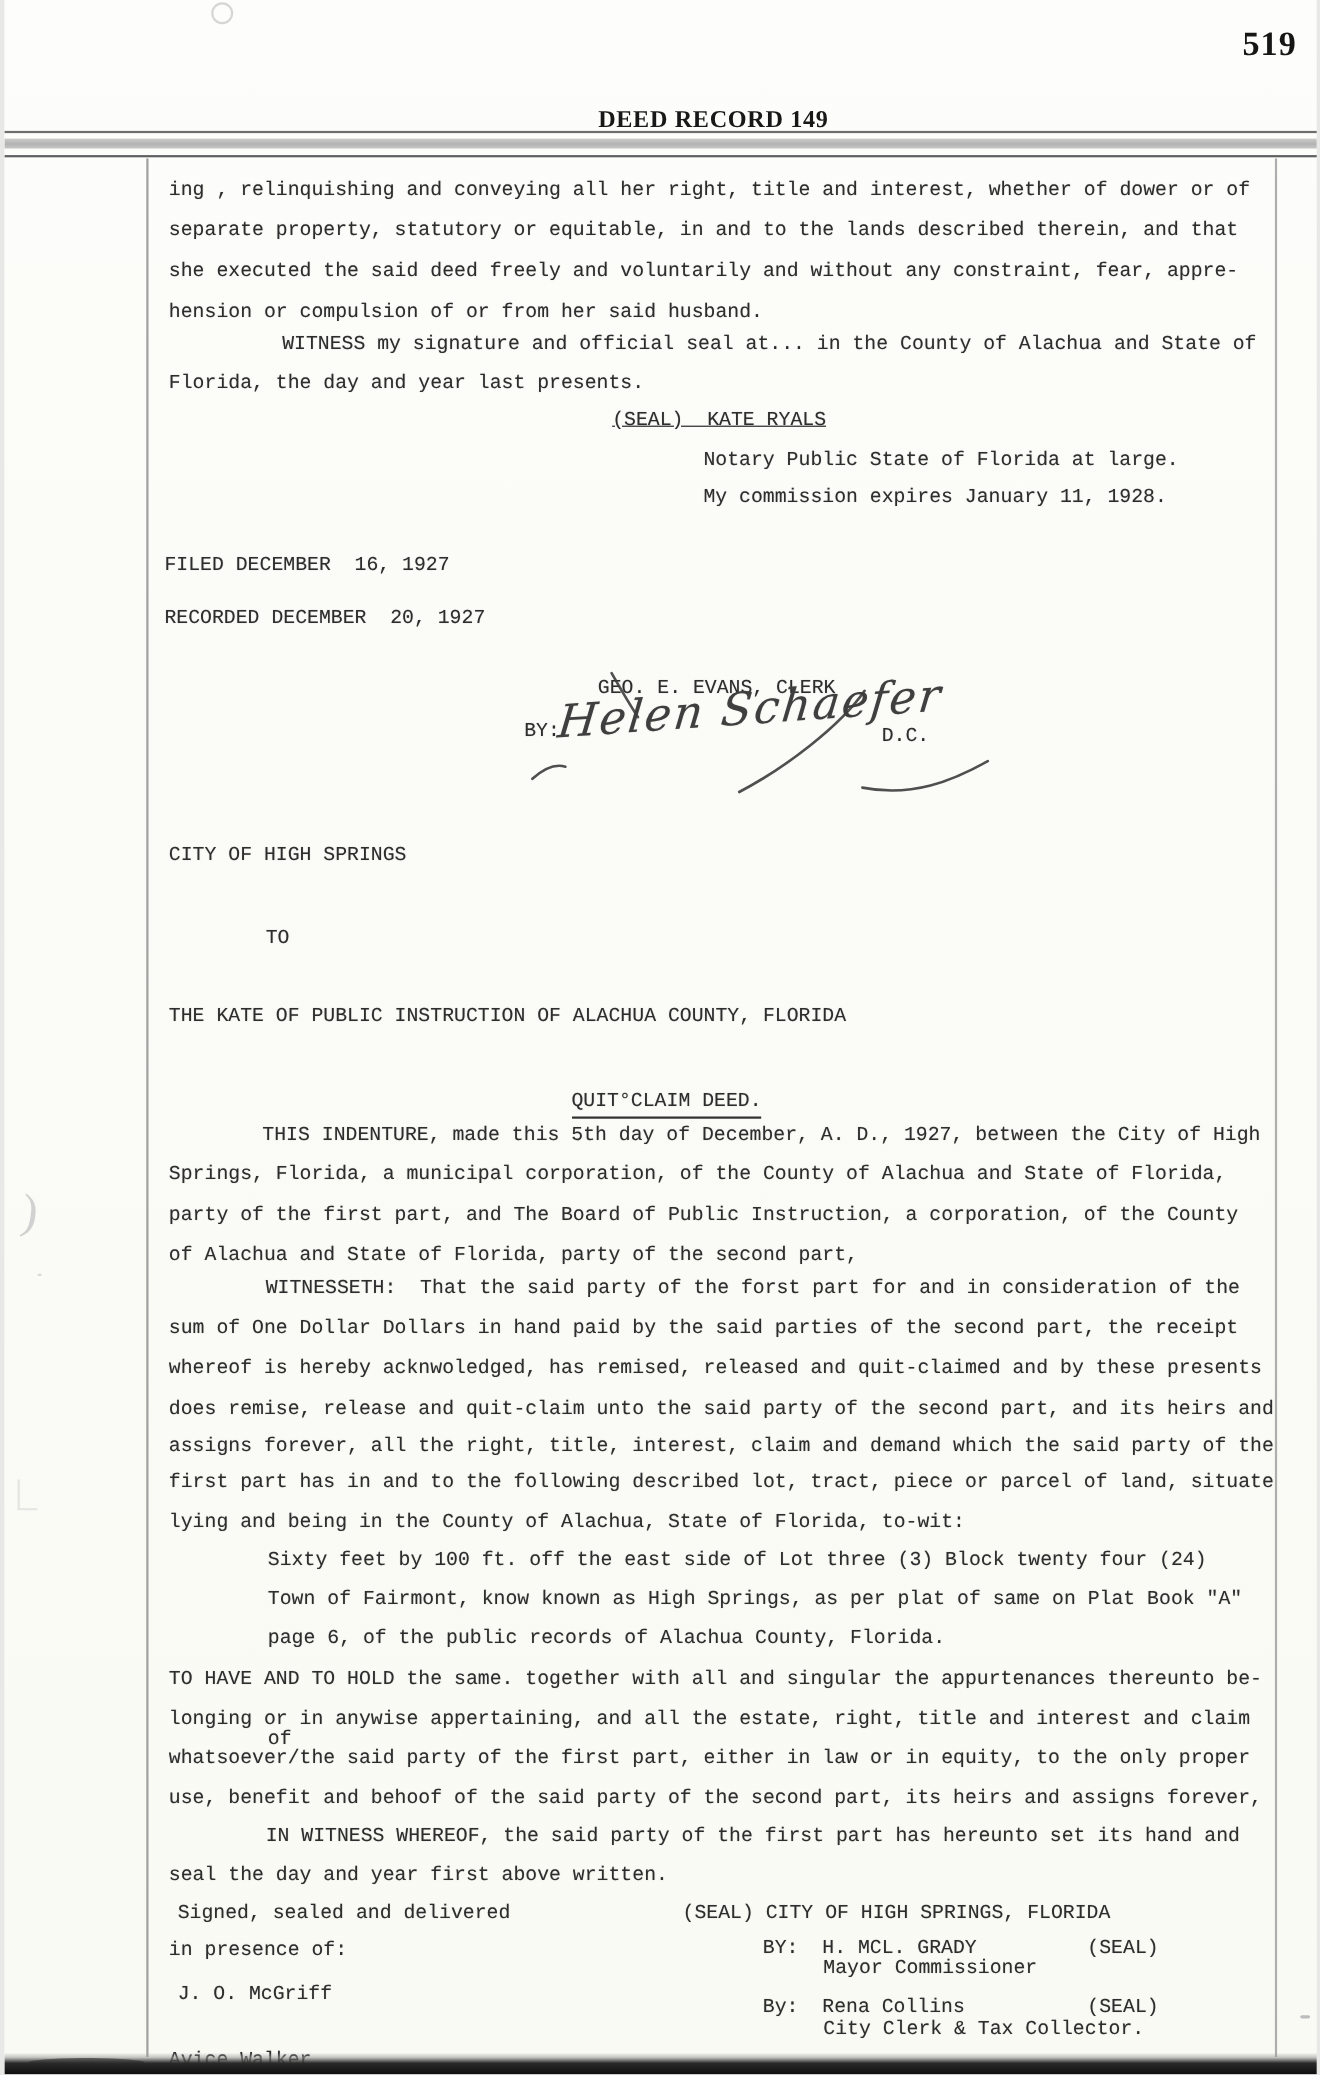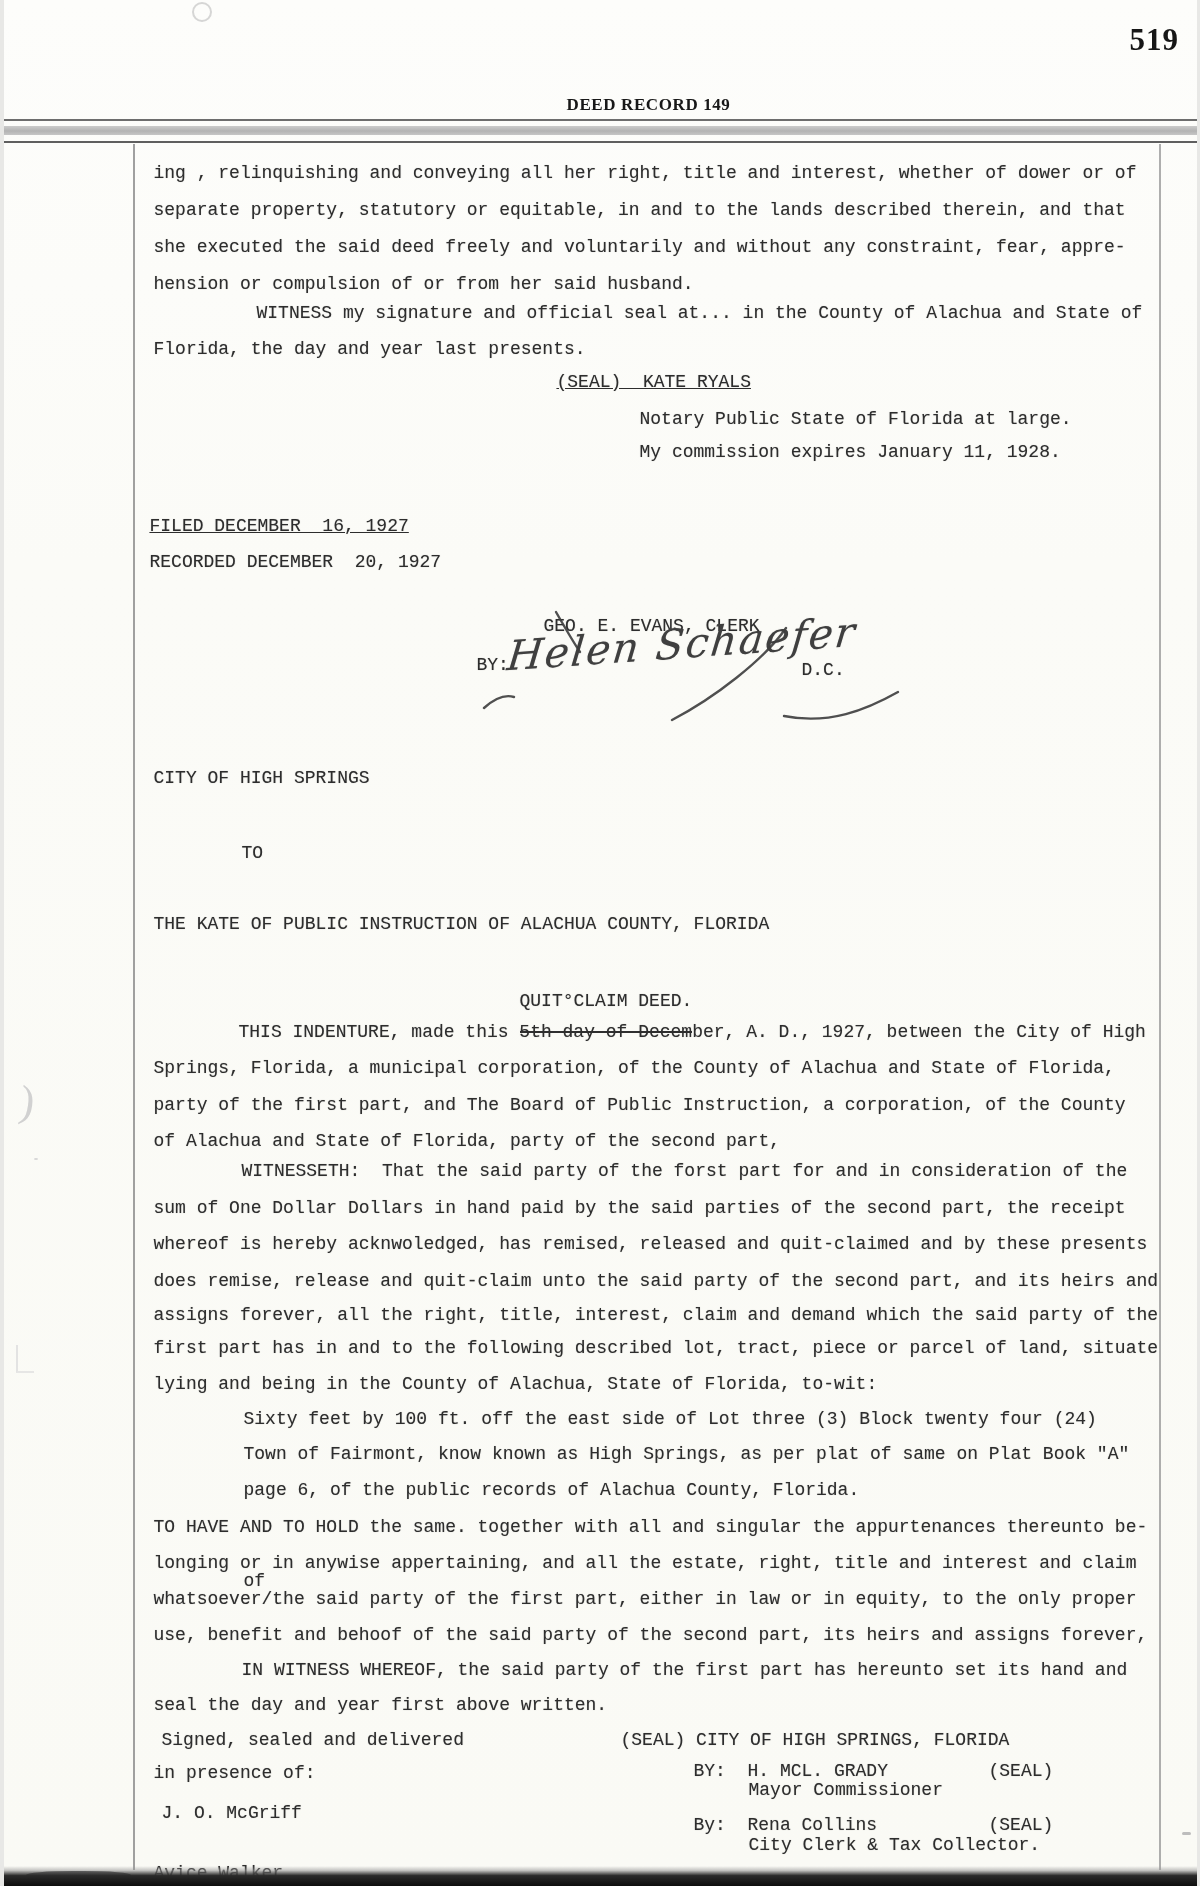--- a/index.html
+++ b/index.html
@@ -9,34 +9,34 @@
     font-family:"Liberation Mono","DejaVu Sans Mono",monospace;
   }
   .pagenum{
     position:absolute;left:1126px;top:22px;
     font-family:"Liberation Serif","DejaVu Serif",serif;
     font-weight:700;font-size:31px;color:#161616;letter-spacing:1px;
   }
   .header{
     position:absolute;left:645px;top:95px;transform:translateX(-50%);
     font-family:"Liberation Serif","DejaVu Serif",serif;
-    font-weight:700;font-size:17px;color:#181818;letter-spacing:.6px;white-space:nowrap;
+    font-weight:700;font-size:22px;color:#181818;letter-spacing:.6px;white-space:nowrap;
   }
   .hline{position:absolute;left:0;width:1200px;}
   .hline.r1{top:119px;height:2px;background:#6d6d6d;}
   .hline.r2{top:126px;height:9px;background:linear-gradient(180deg,#cbcbcb,#b3b3b3 55%,#c6c6c6);}
   .hline.r3{top:141px;height:2px;background:#5f5f5f;}
   .vline{position:absolute;top:144px;height:1726px;width:2px;opacity:.85;}
   .vline.left{left:129px;background:#8f8f8f;}
   .vline.right{left:1155px;background:#a0a0a0;}
   .tline{
     position:absolute;white-space:pre;font-size:18px;line-height:20px;
     color:#2d2d2d;text-shadow:0 0 1px rgba(45,45,45,.35);
   }
-  .tline.u{border-bottom:2px solid #2f2f2f;padding-bottom:20px;}
+  .tline.u{border-bottom:2px solid #2f2f2f;padding-bottom:4px;}
   .script{
     position:absolute;left:503px;top:620px;
     font-family:"DejaVu Serif","Liberation Serif",serif;
     font-style:italic;font-size:41px;color:#3f3f3f;white-space:nowrap;
     transform:rotate(-4deg) skewX(-10deg);letter-spacing:2px;
     text-shadow:0 0 1px rgba(60,60,60,.3);
   }
   .sigsvg{position:absolute;left:430px;top:598px;}
   .ring{
     position:absolute;left:188px;top:2px;width:16px;height:16px;border-radius:50%;
@@ -80,21 +80,21 @@
   <div>
       <div class="tline" style="left: 150px; top: 163px;">ing , relinquishing and conveying all her right, title and interest, whether of dower or of</div>
       <div class="tline" style="left: 150px; top: 200px;">separate property, statutory or equitable, in and to the lands described therein, and that</div>
       <div class="tline" style="left: 150px; top: 237px;">she executed the said deed freely and voluntarily and without any constraint, fear, appre-</div>
       <div class="tline" style="left: 150px; top: 274px;">hension or compulsion of or from her said husband.</div>
       <div class="tline" style="left: 253px; top: 303px;">WITNESS my signature and official seal at... in the County of Alachua and State of</div>
       <div class="tline" style="left: 150px; top: 339px;">Florida, the day and year last presents.</div>
       <div class="tline" style="left: 553px; top: 372px; text-decoration: underline;">(SEAL)  KATE RYALS</div>
       <div class="tline" style="left: 636px; top: 409px;">Notary Public State of Florida at large.</div>
       <div class="tline" style="left: 636px; top: 442px;">My commission expires January 11, 1928.</div>
-      <div class="tline" style="left: 146px; top: 516px; text-decoration: underline;">FILED DECEMBER  16, 1927</div>
+      <div class="tline" style="left: 146px; top: 504px;">FILED DECEMBER  16, 1927</div>
       <div class="tline" style="left: 146px; top: 552px;">RECORDED DECEMBER  20, 1927</div>
       <div class="tline" style="left: 540px; top: 616px;">GEO. E. EVANS, CLERK</div>
       <div class="tline" style="left: 473px; top: 655px;">BY:</div>
       <div class="tline" style="left: 798px; top: 660px;">D.C.</div>
       <div class="tline" style="left: 150px; top: 768px;">CITY OF HIGH SPRINGS</div>
       <div class="tline" style="left: 238px; top: 843px;">TO</div>
       <div class="tline" style="left: 150px; top: 914px;">THE KATE OF PUBLIC INSTRUCTION OF ALACHUA COUNTY, FLORIDA</div>
       <div class="tline u" style="left: 516px; top: 991px;">QUIT°CLAIM DEED.</div>
       <div class="tline" style="left: 235px; top: 1022px;">THIS INDENTURE, made this 5th day of December, A. D., 1927, between the City of High</div>
       <div class="tline" style="left: 150px; top: 1058px;">Springs, Florida, a municipal corporation, of the County of Alachua and State of Florida,</div>

